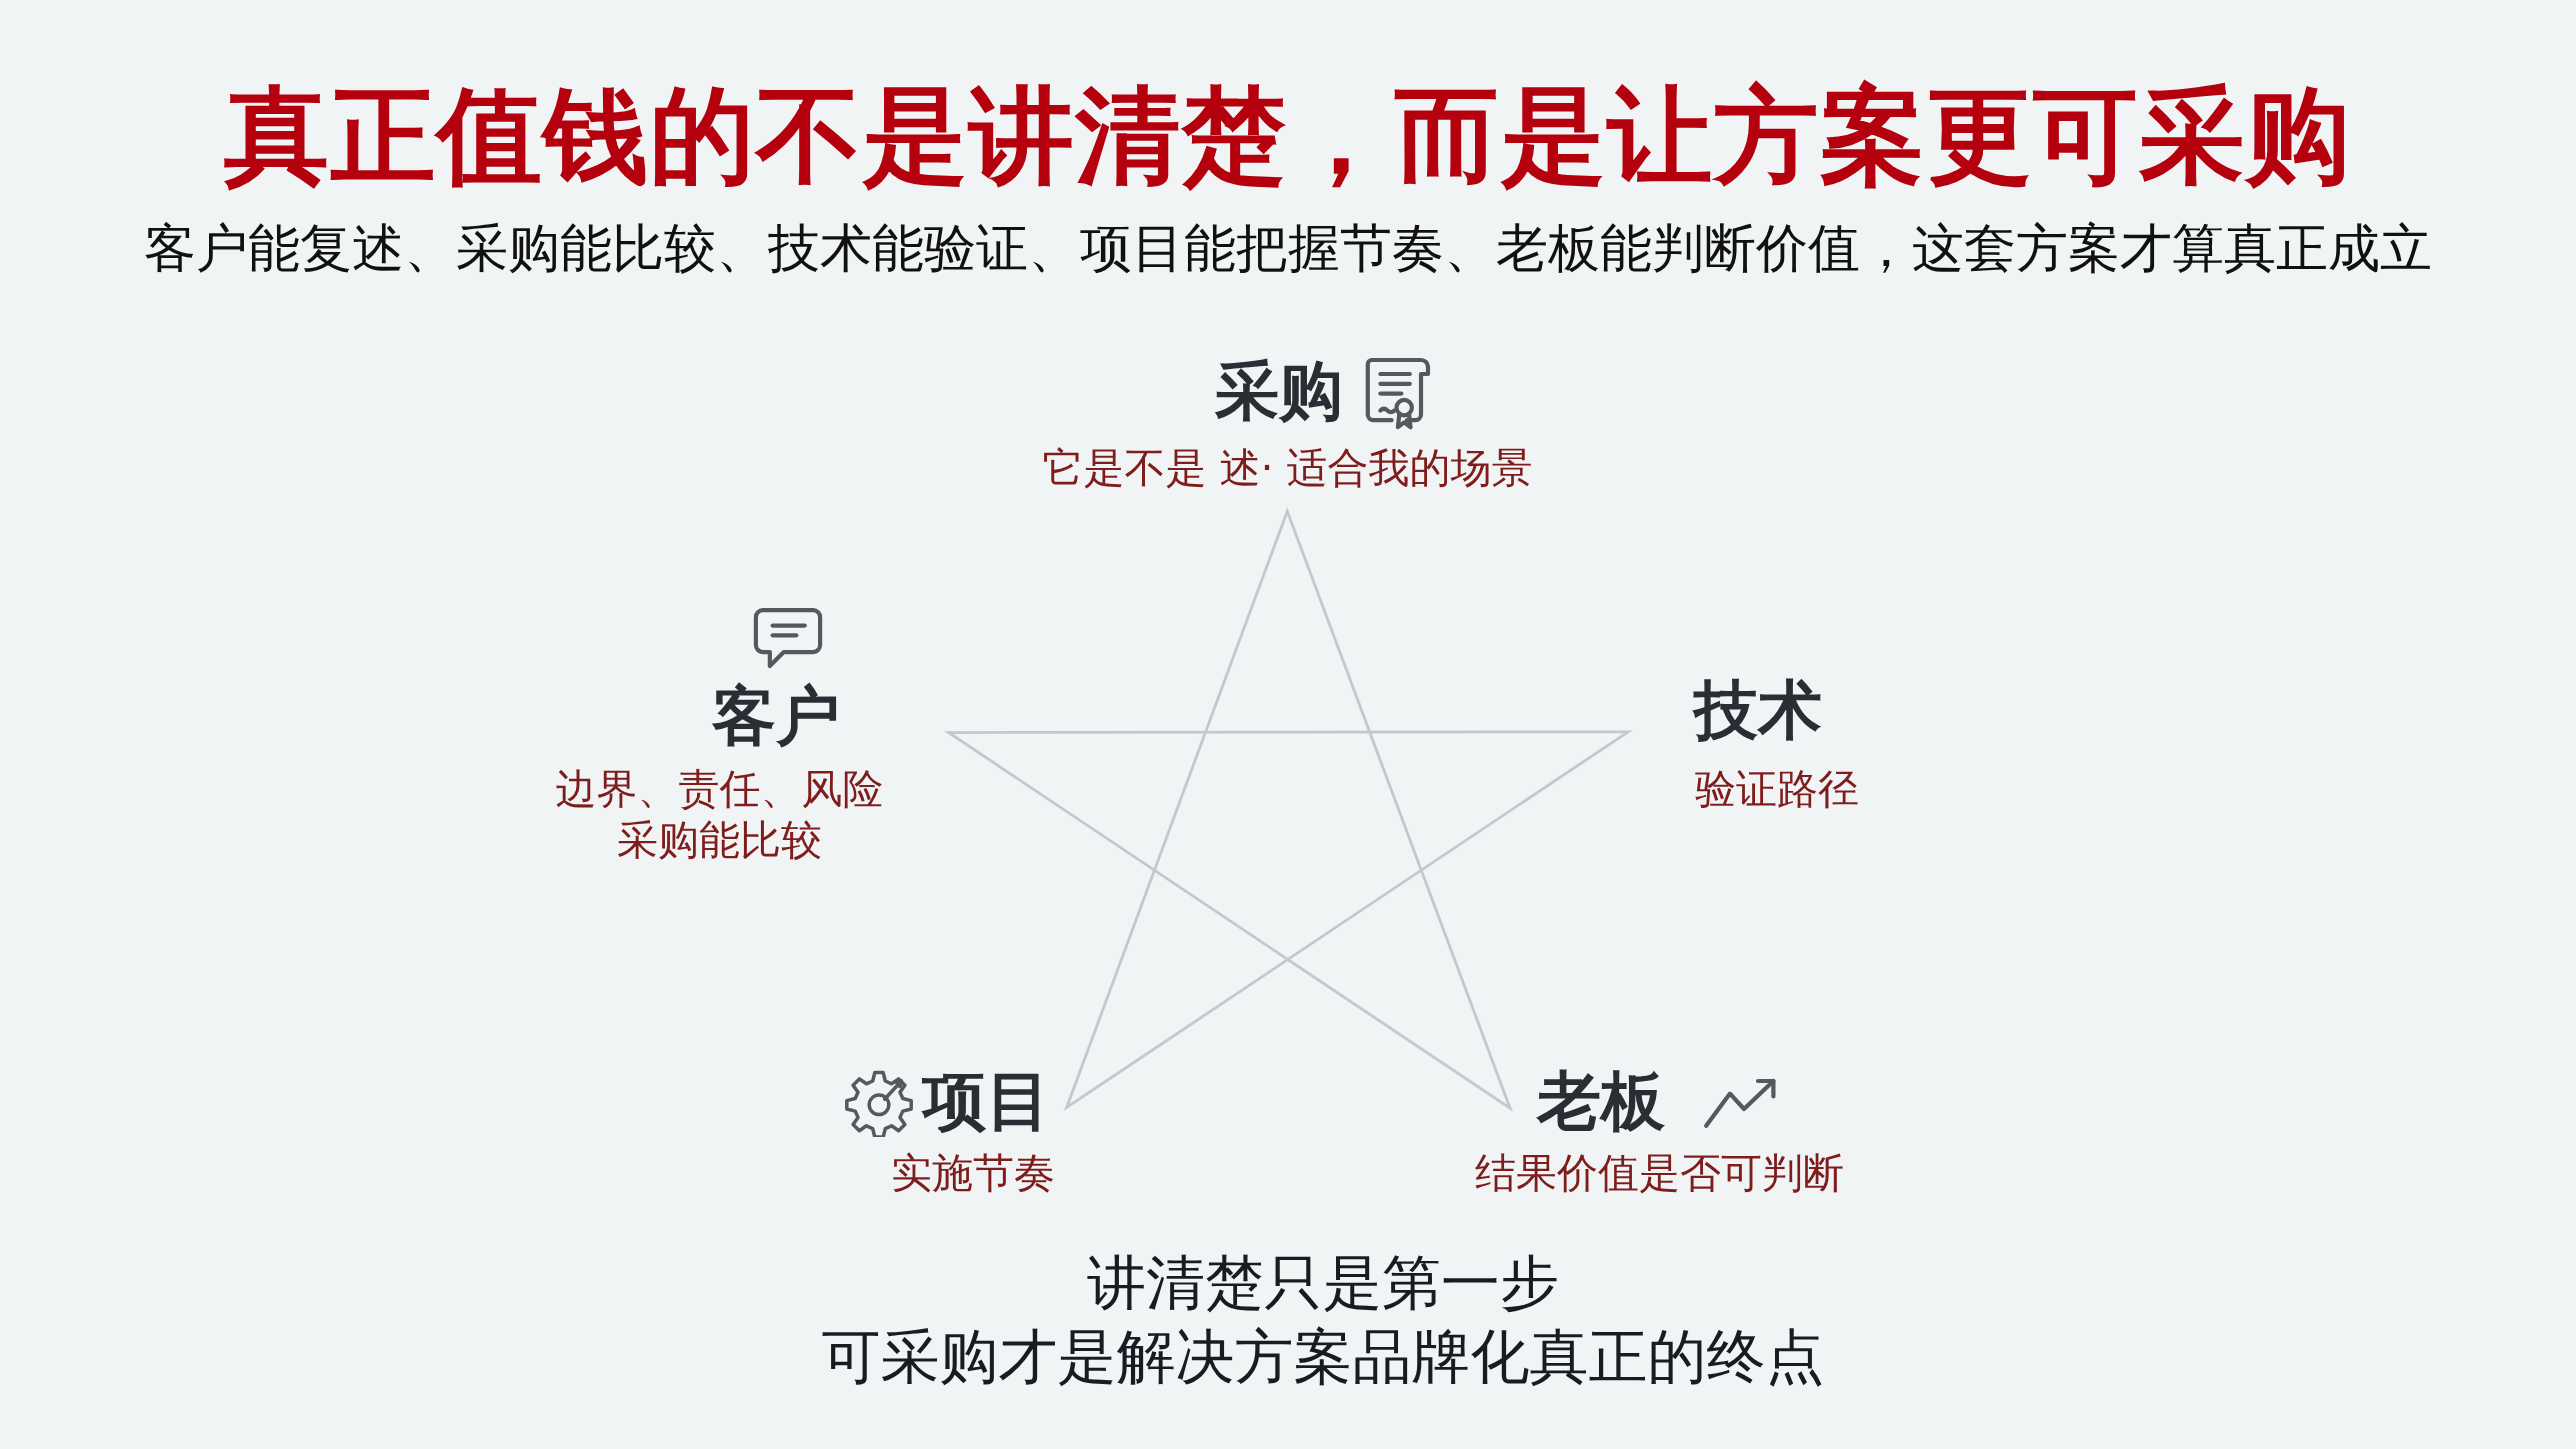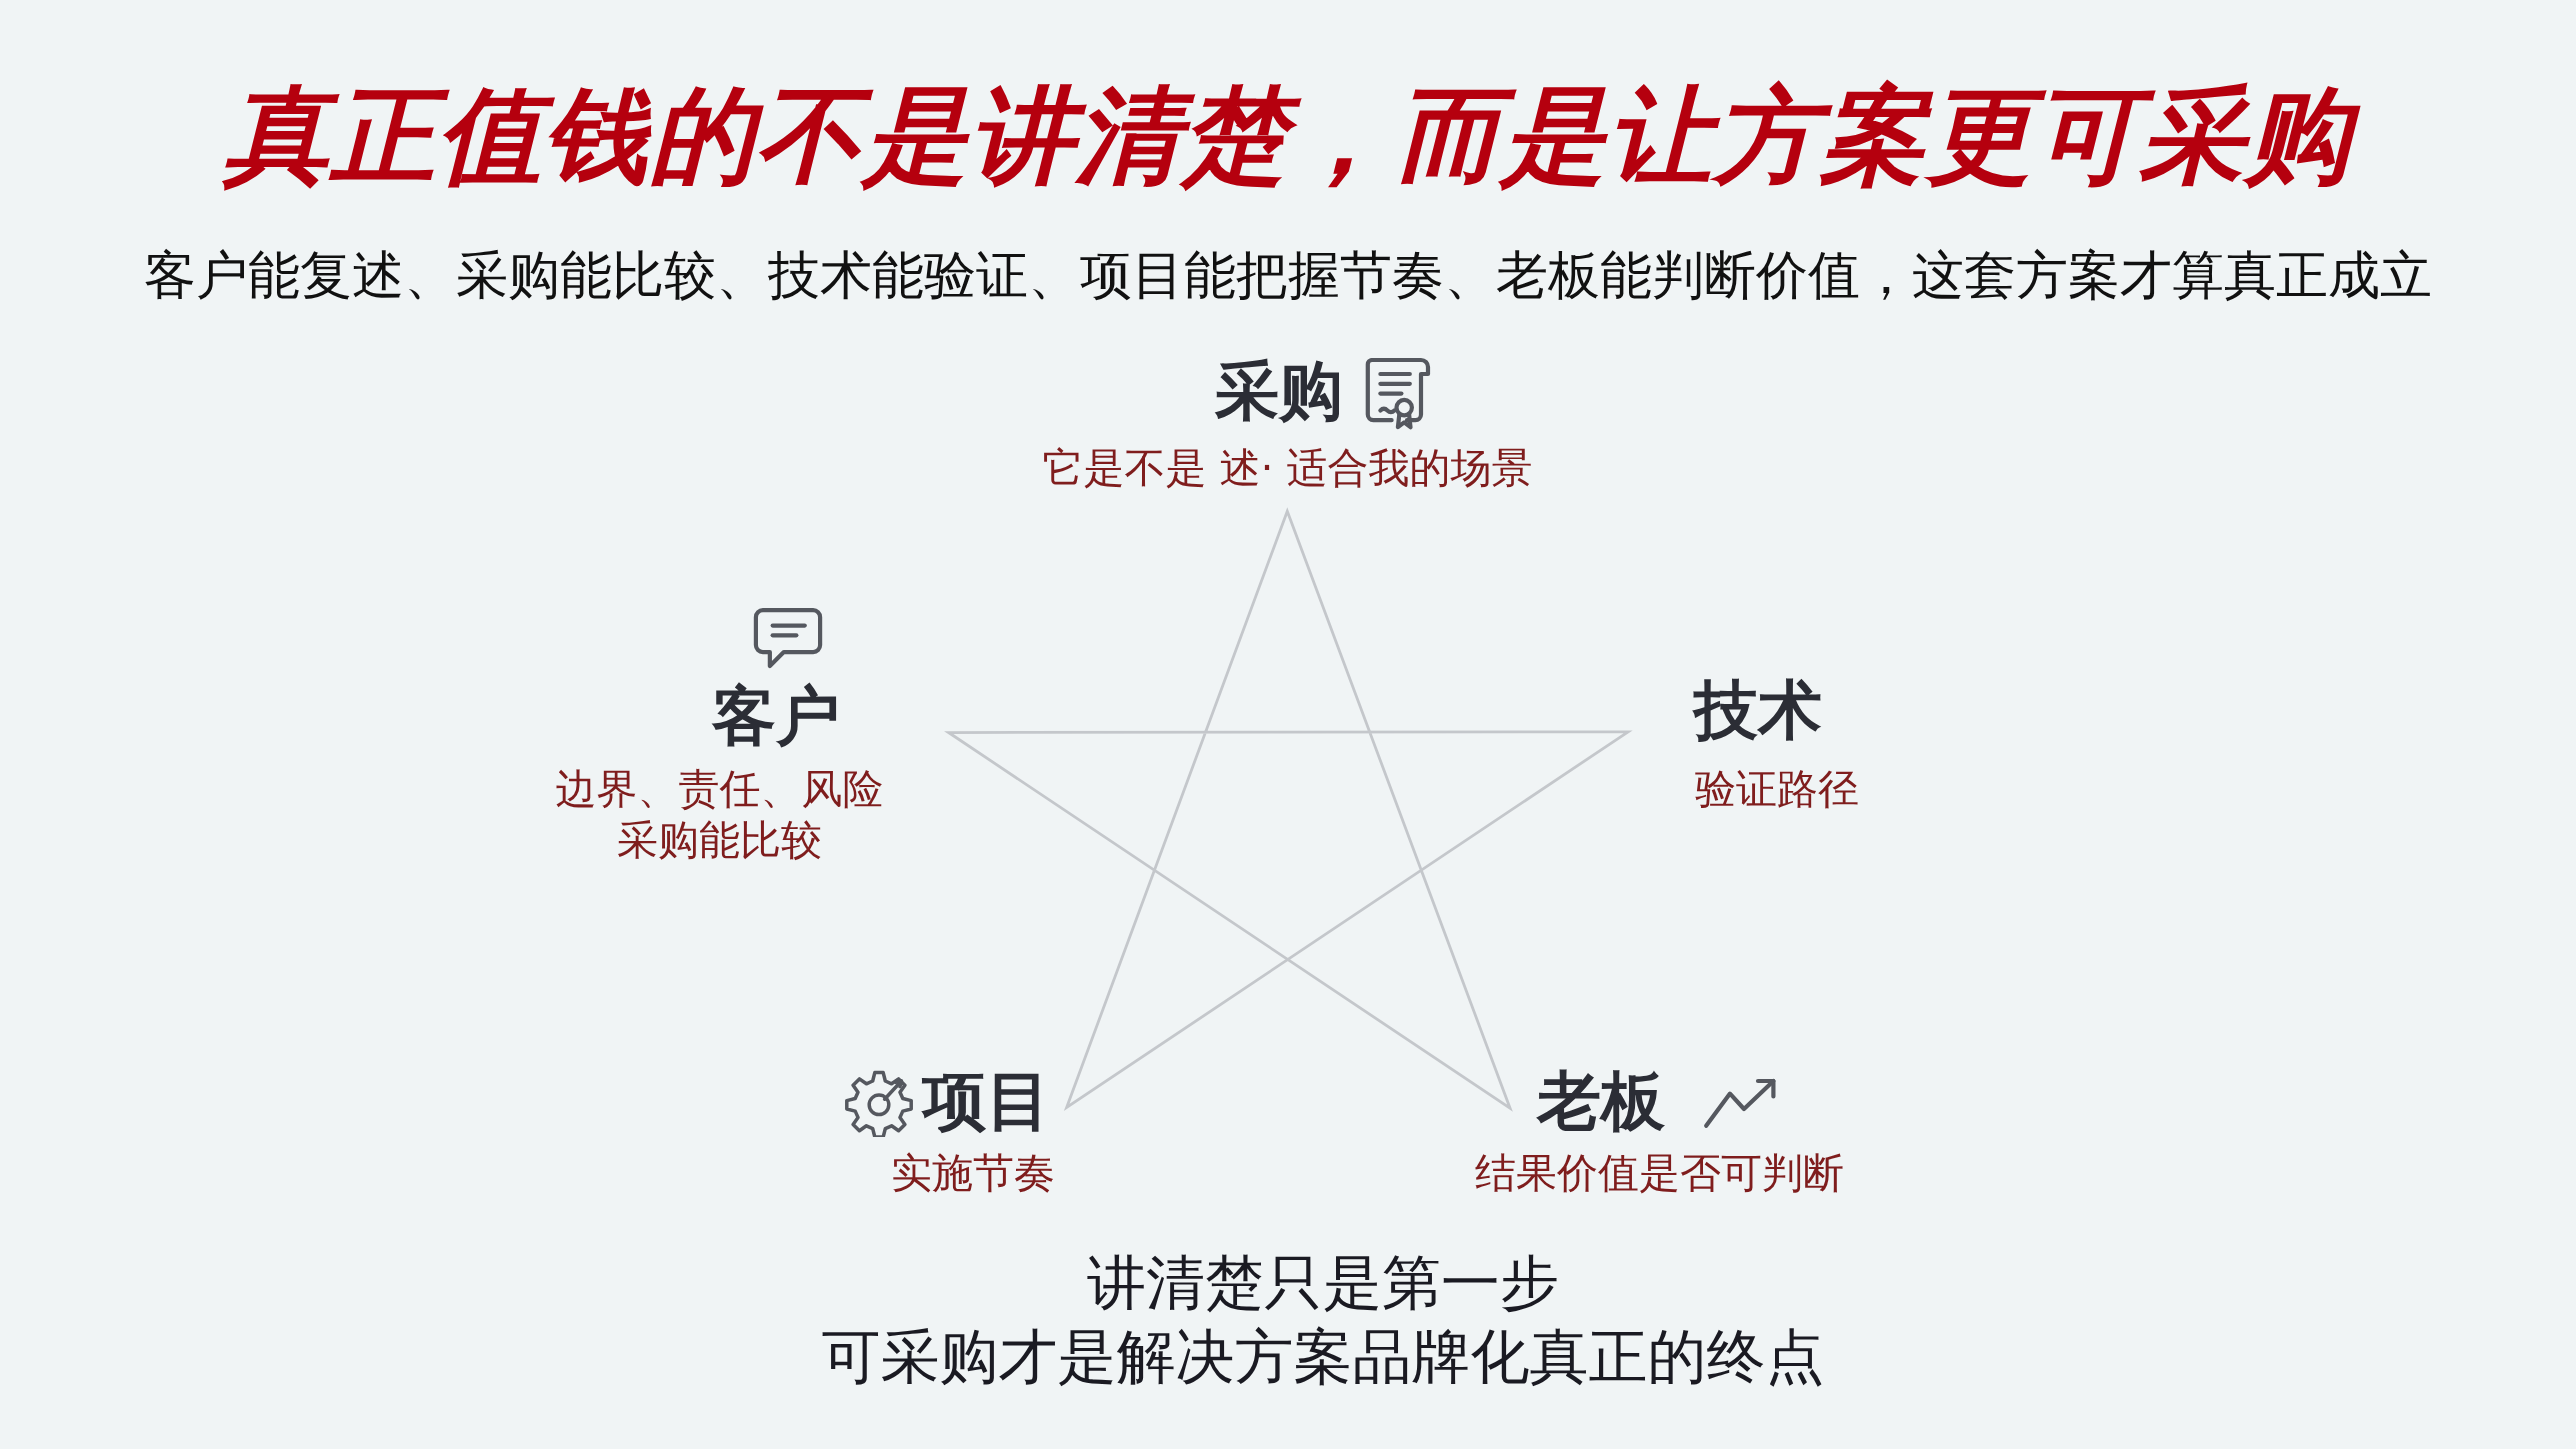--- a/index.html
+++ b/index.html
@@ -7,25 +7,24 @@
     width:2576px; height:1449px; overflow:hidden; position:relative;
     background:#f0f4f5;
     font-family:"DejaVu Sans", "Liberation Sans", sans-serif;
     color:#1a1a1f;
   }
   .abs { position:absolute; }
   .title {
     left:0; top:77px; width:2576px; text-align:center;
     font-size:105px; font-weight:bold; color:#b5000e; letter-spacing:1.4px;
     line-height:119px;
-    font-style:italic;
   }
   .subtitle {
     left:0; top:213px; width:2576px; text-align:center;
-    font-size:52px; color:#111; line-height:70px;margin-top:27px;
+    font-size:52px; color:#111; line-height:70px;
   }
   svg.star { position:absolute; left:0; top:0; }
   .node-title { font-size:64px; font-weight:bold; color:#2b2d35; line-height:77px; white-space:nowrap; }
   .node-desc { font-size:41px; color:#7f1d1d; line-height:53px; white-space:nowrap; }
   .center { text-align:center; }
   .icon svg { display:block; }
   .footer {
     left:0; width:2576px; text-align:center; font-size:59px; color:#1a1a22; line-height:73px;padding-left:35px;
   }
 </style>

